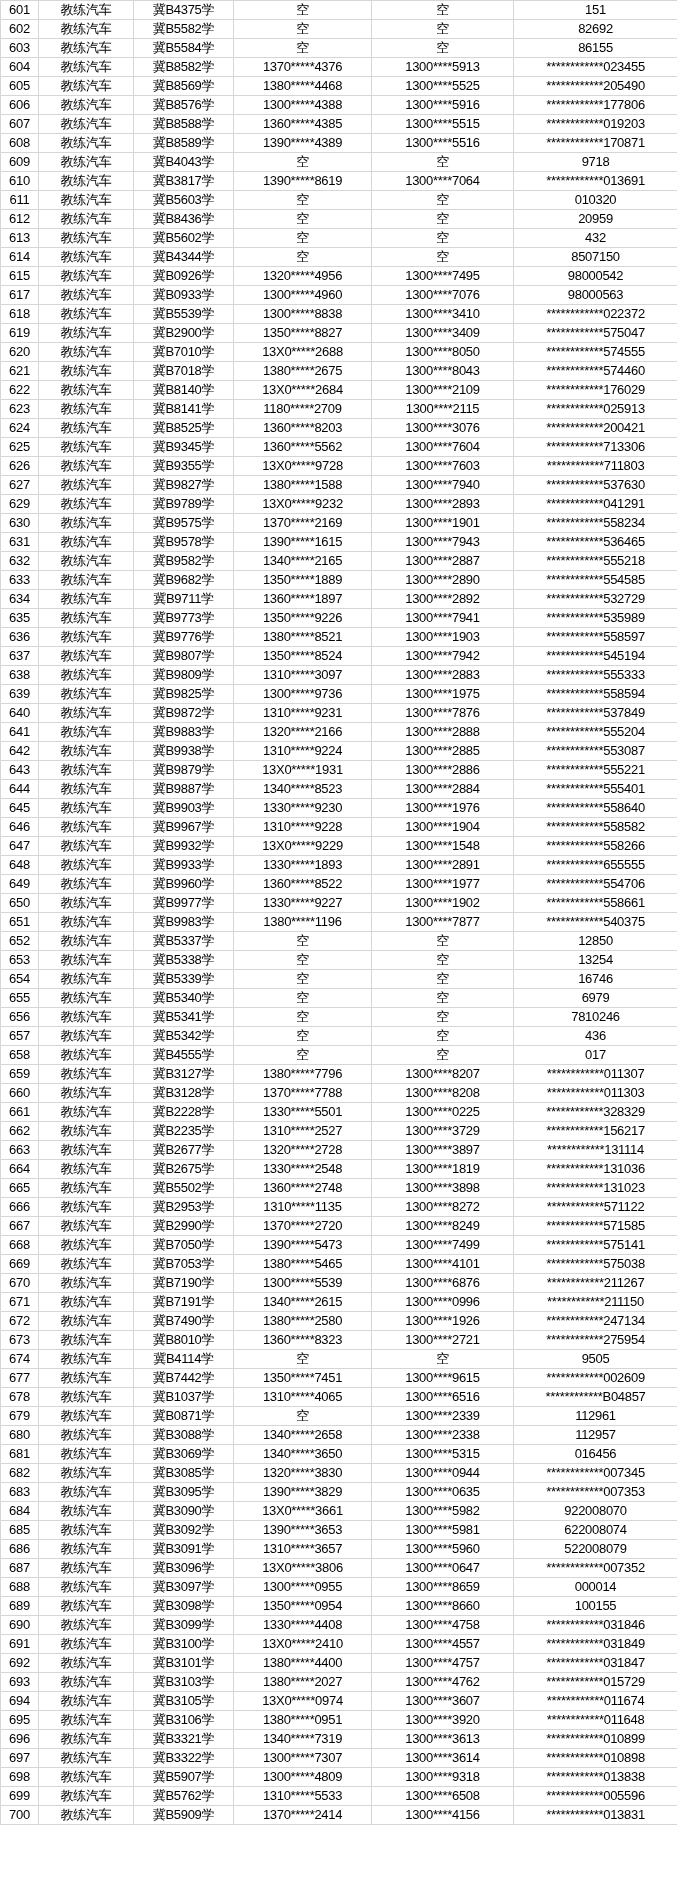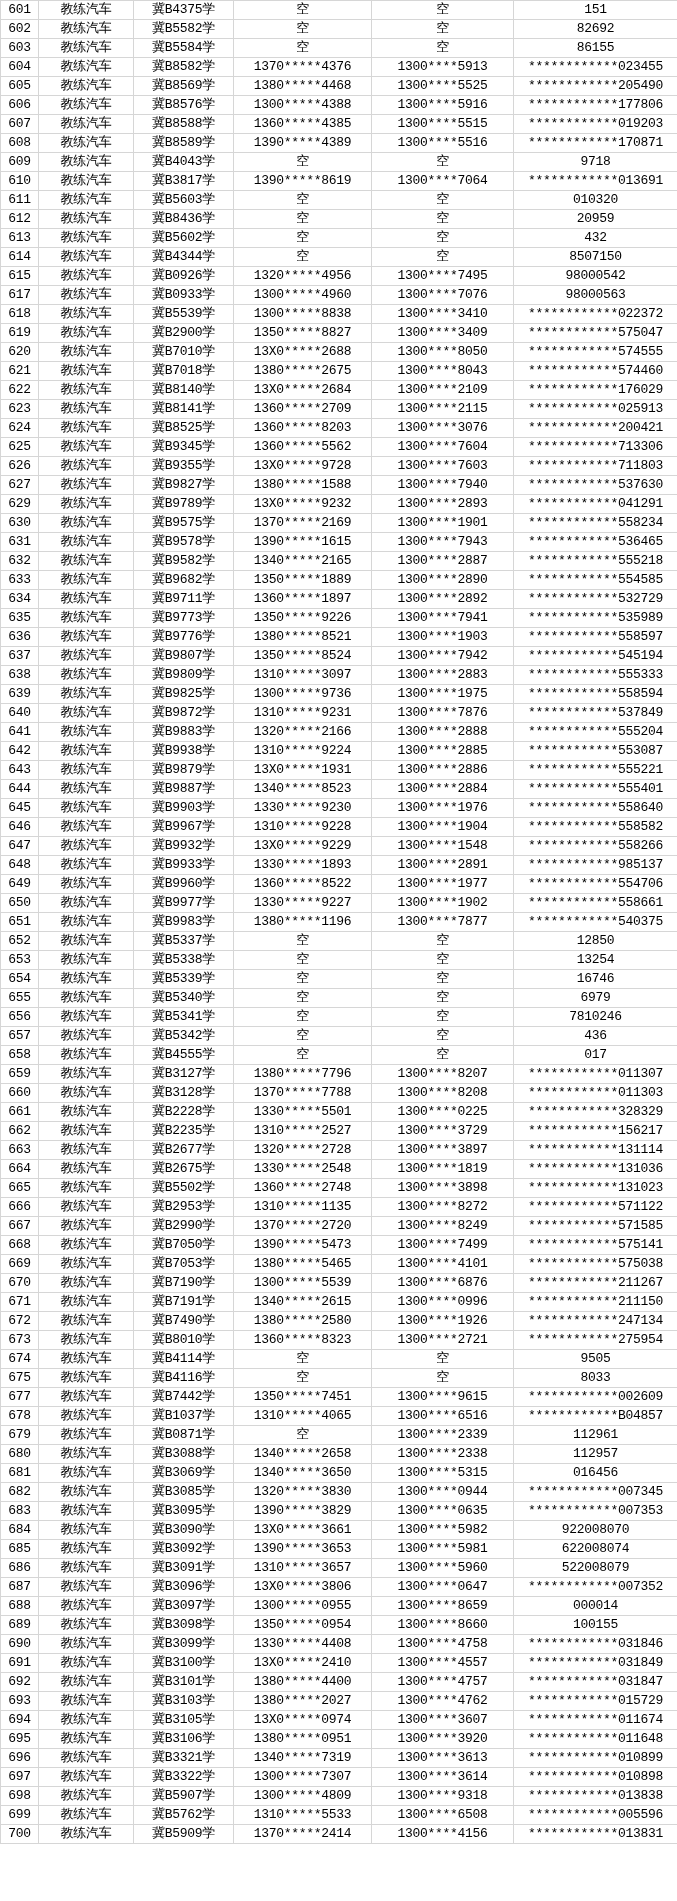--- a/index.html
+++ b/index.html
@@ -14,21 +14,20 @@
   }
   body{
     width:677px;
     font-family:"Liberation Sans","DejaVu Sans",sans-serif;
     color:var(--text);
   }
   table.sheet{
     border-collapse:collapse;
     table-layout:fixed;
     width:677px;
-    font-family:Liberation Mono, monospace;
   }
   table.sheet td{
     border:1px solid var(--grid);
     height:18px;
     padding:0;
     margin:0;
     text-align:center;
     vertical-align:middle;
     font-size:13px;
     line-height:18px;
@@ -221,21 +220,21 @@
     <td>教练汽车</td>
     <td>冀B8140学</td>
     <td>13X0*****2684</td>
     <td>1300****2109</td>
     <td>************176029</td>
   </tr>
       <tr>
     <td>623</td>
     <td>教练汽车</td>
     <td>冀B8141学</td>
-    <td>1360*****2709</td>
+    <td>1180*****2709</td>
     <td>1300****2115</td>
     <td>************025913</td>
   </tr>
       <tr>
     <td>624</td>
     <td>教练汽车</td>
     <td>冀B8525学</td>
     <td>1360*****8203</td>
     <td>1300****3076</td>
     <td>************200421</td>
@@ -415,21 +414,21 @@
     <td>13X0*****9229</td>
     <td>1300****1548</td>
     <td>************558266</td>
   </tr>
       <tr>
     <td>648</td>
     <td>教练汽车</td>
     <td>冀B9933学</td>
     <td>1330*****1893</td>
     <td>1300****2891</td>
-    <td>************985137</td>
+    <td>************655555</td>
   </tr>
       <tr>
     <td>649</td>
     <td>教练汽车</td>
     <td>冀B9960学</td>
     <td>1360*****8522</td>
     <td>1300****1977</td>
     <td>************554706</td>
   </tr>
       <tr>
@@ -626,28 +625,20 @@
   </tr>
       <tr>
     <td>674</td>
     <td>教练汽车</td>
     <td>冀B4114学</td>
     <td>空</td>
     <td>空</td>
     <td>9505</td>
   </tr>
       <tr>
-    <td>675</td>
-    <td>教练汽车</td>
-    <td>冀B4116学</td>
-    <td>空</td>
-    <td>空</td>
-    <td>8033</td>
-  </tr>
-      <tr>
     <td>677</td>
     <td>教练汽车</td>
     <td>冀B7442学</td>
     <td>1350*****7451</td>
     <td>1300****9615</td>
     <td>************002609</td>
   </tr>
       <tr>
     <td>678</td>
     <td>教练汽车</td>

